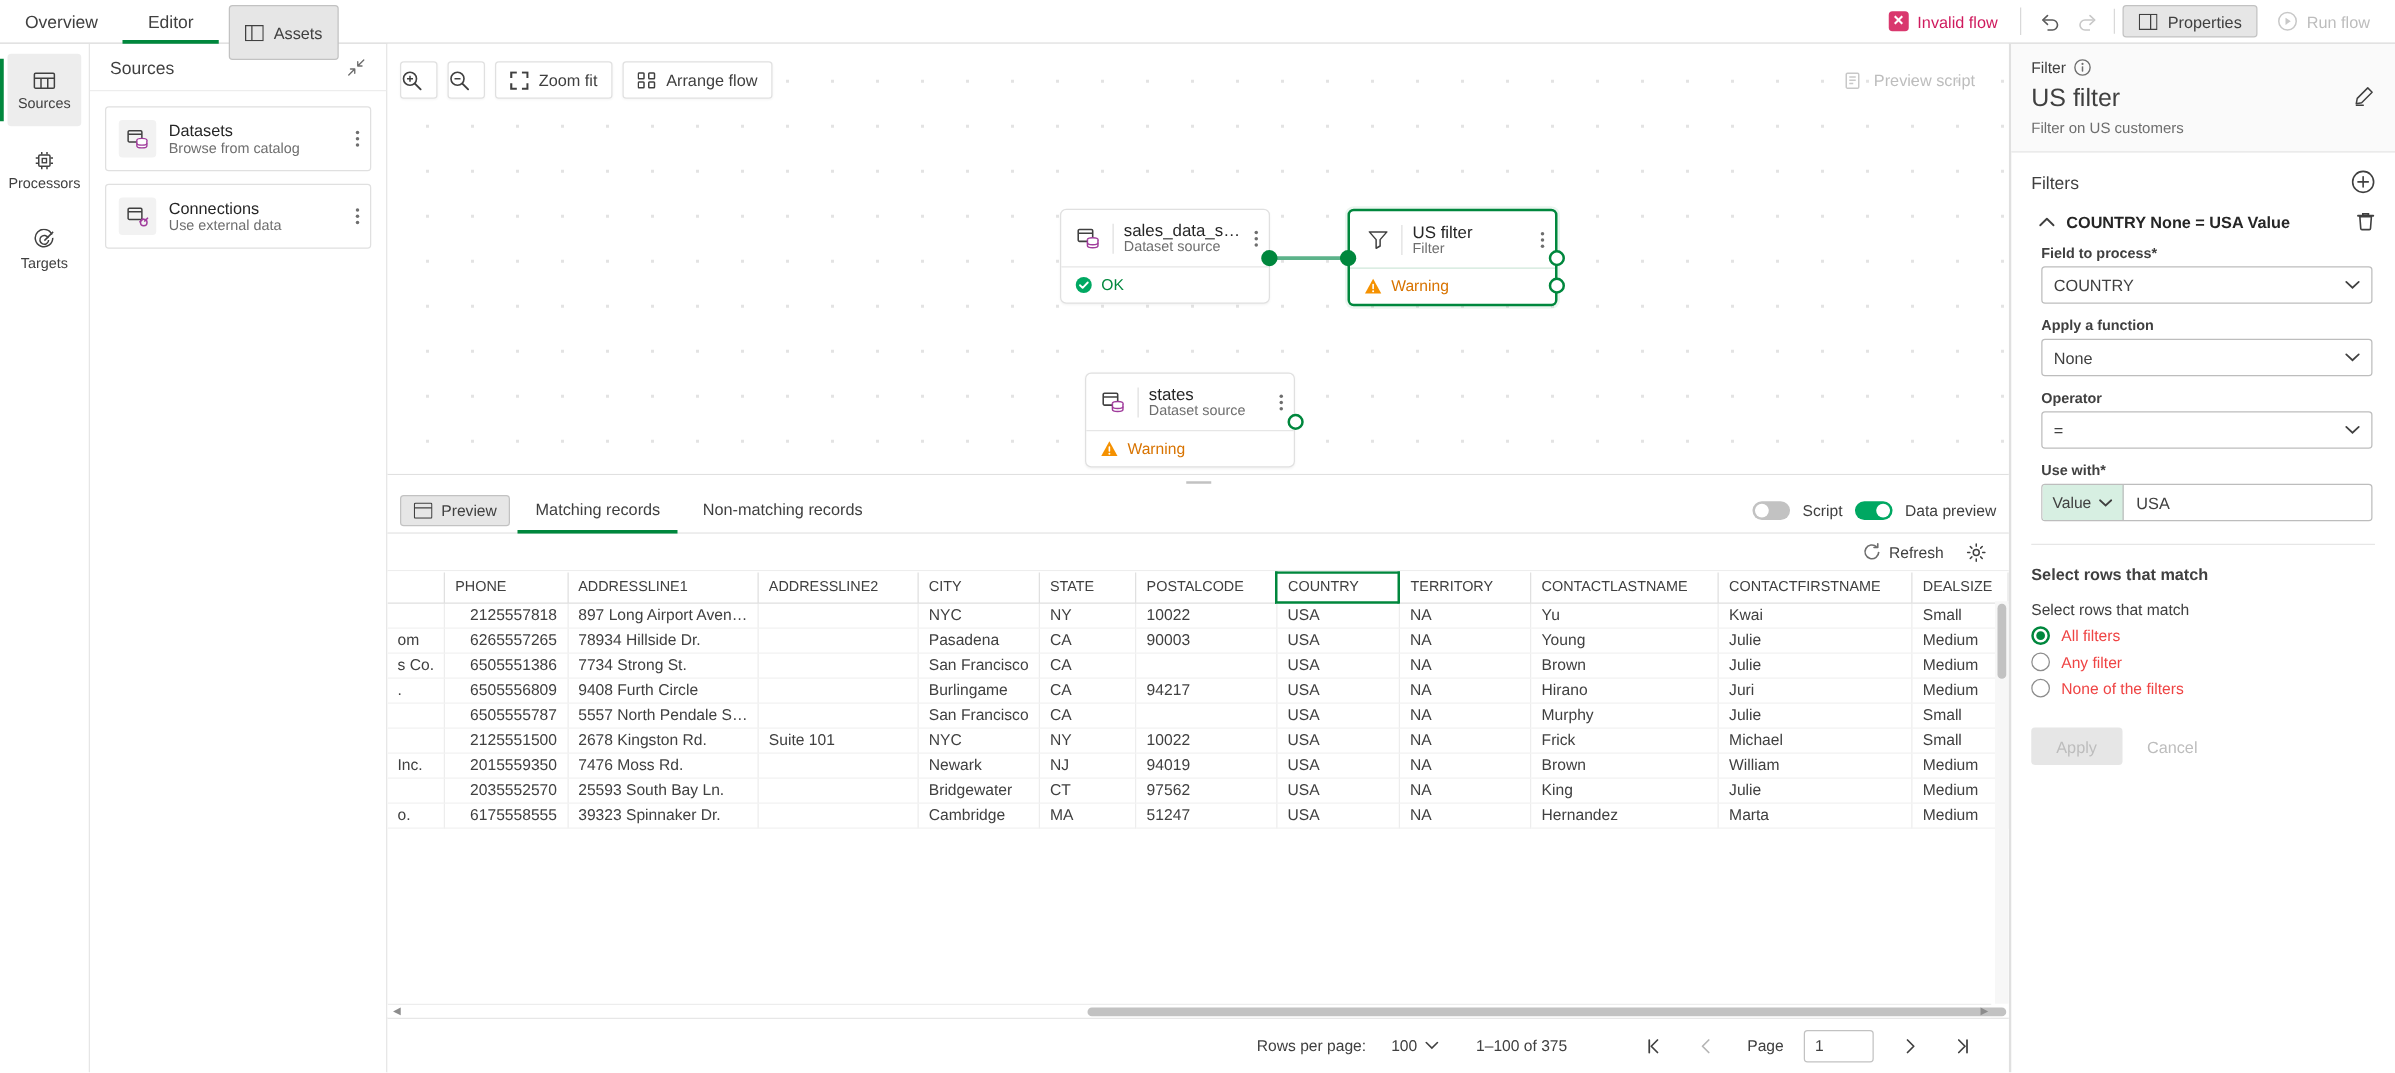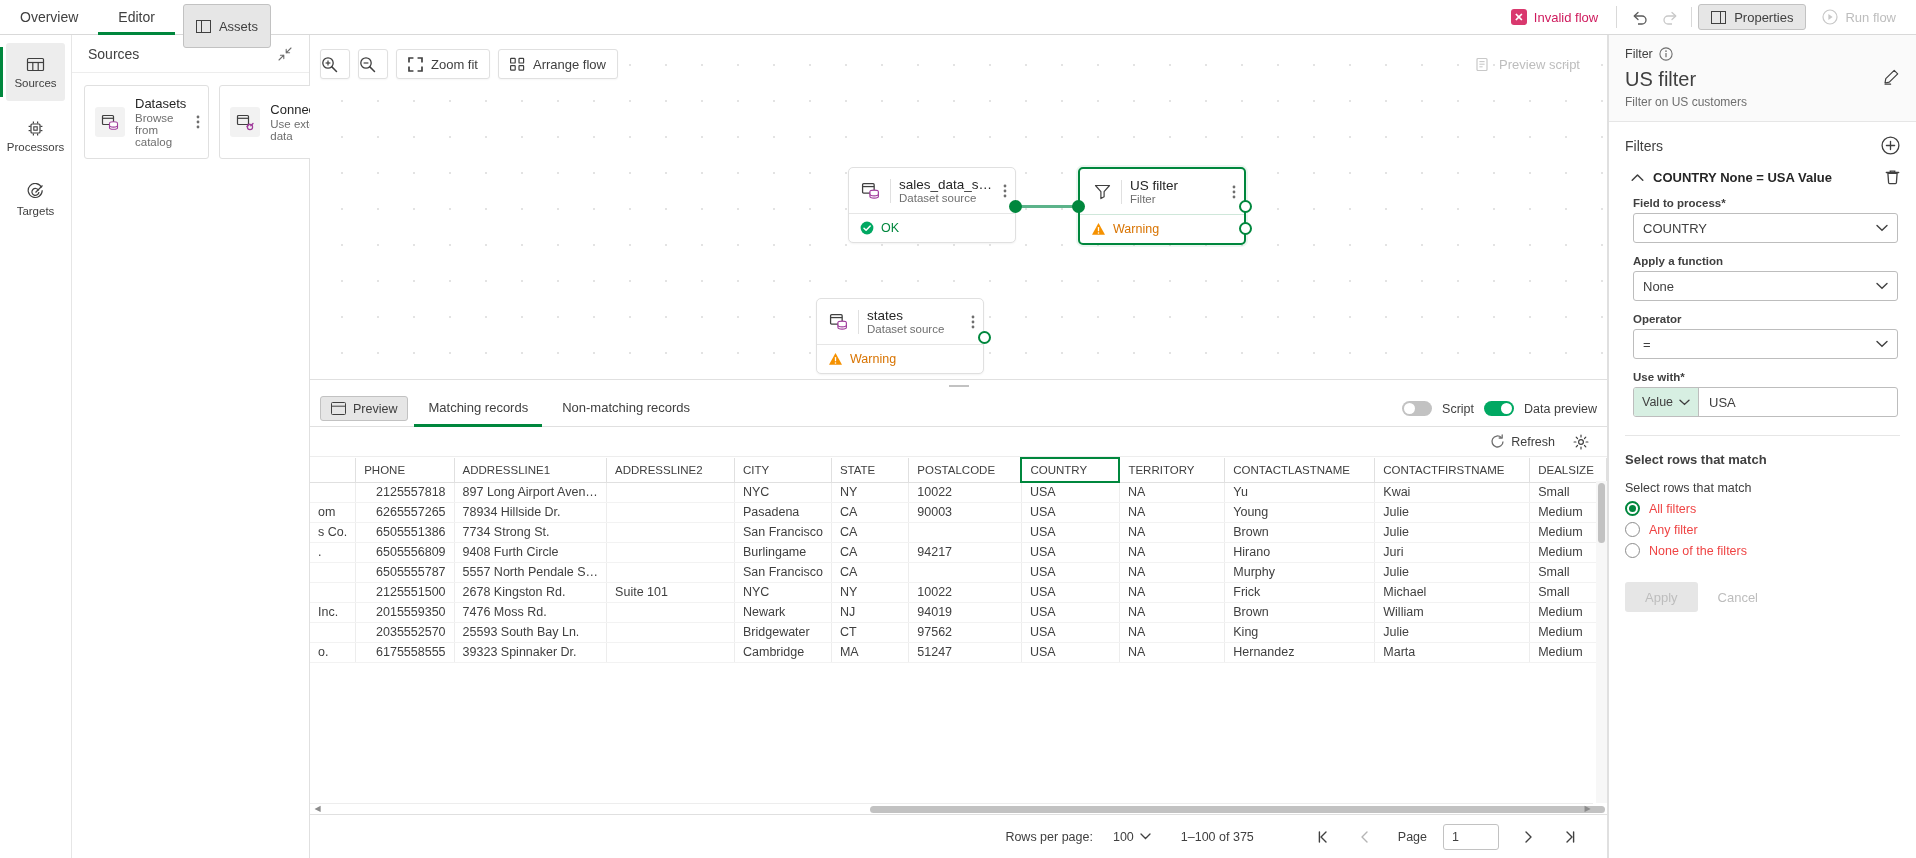--- a/index.html
+++ b/index.html
@@ -87,21 +87,21 @@
   
   .sources-panel {
     width: 238px; min-width: 238px; background: #fff;
     border-right: 1px solid #e0e0e0; display: flex; flex-direction: column;
   }
   .sources-head {
     height: 38px; display: flex; align-items: center; padding: 0 16px;
     border-bottom: 1px solid #ededed; font-size: 14px; color: #404040;
   }
   .collapse-ico { margin-left: auto; color: #6e6e6e; cursor: pointer; }
-  .sources-list { padding: 12px; display: flex; flex-direction: row; gap: 10px; }
+  .sources-list { padding: 12px; display: flex; flex-direction: column; gap: 10px; }
   .source-card {
     border: 1px solid #e0e0e0; border-radius: 3px; background: #fff;
     display: flex; align-items: center; padding: 10px 8px 10px 10px; gap: 10px;
     cursor: pointer;
   }
   .source-ico {
     width: 30px; height: 30px; min-width: 30px; border-radius: 3px; background: #f2f2f2;
     display: flex; align-items: center; justify-content: center;
   }
   .source-txt { display: flex; flex-direction: column; gap: 1px; flex: 1; }
@@ -564,21 +564,21 @@
                   <circle cx="7.5" cy="11" r="0.8" fill="#fff"></circle>
                 </svg>
             </span>
             <span class="st-warn">Warning</span>
           </div>
           <span class="port" style="left:-8px; top:31px;"></span>
           <span class="port hollow" style="right:-8px; top:31px;"></span>
           <span class="port hollow" style="right:-8px; top:53px;"></span>
         </div>
 
-        <div class="node" style="left:506px; top:263px; width:168px;">
+        <div class="node" style="left:558px; top:263px; width:168px;">
           <div class="node-head">
             <span class="node-ico">
               <svg width="20" height="20" viewBox="0 0 19 19">
                   <rect x="1.5" y="2.5" width="11" height="9" rx="1" fill="none" stroke="#404040" stroke-width="1.2"></rect>
                   <line x1="1.5" y1="5.3" x2="12.5" y2="5.3" stroke="#404040" stroke-width="1.2"></line>
                   <ellipse cx="12.5" cy="10.2" rx="4" ry="1.5" fill="#fff" stroke="#a03c9c" stroke-width="1.1"></ellipse>
                   <path d="M8.5 10.2v4.6c0 .8 1.8 1.5 4 1.5s4-.7 4-1.5v-4.6" fill="#fff" stroke="#a03c9c" stroke-width="1.1"></path>
                   <path d="M8.5 12.6c0 .8 1.8 1.5 4 1.5s4-.7 4-1.5" fill="none" stroke="#a03c9c" stroke-width="1.1"></path>
                 </svg>
             </span>

